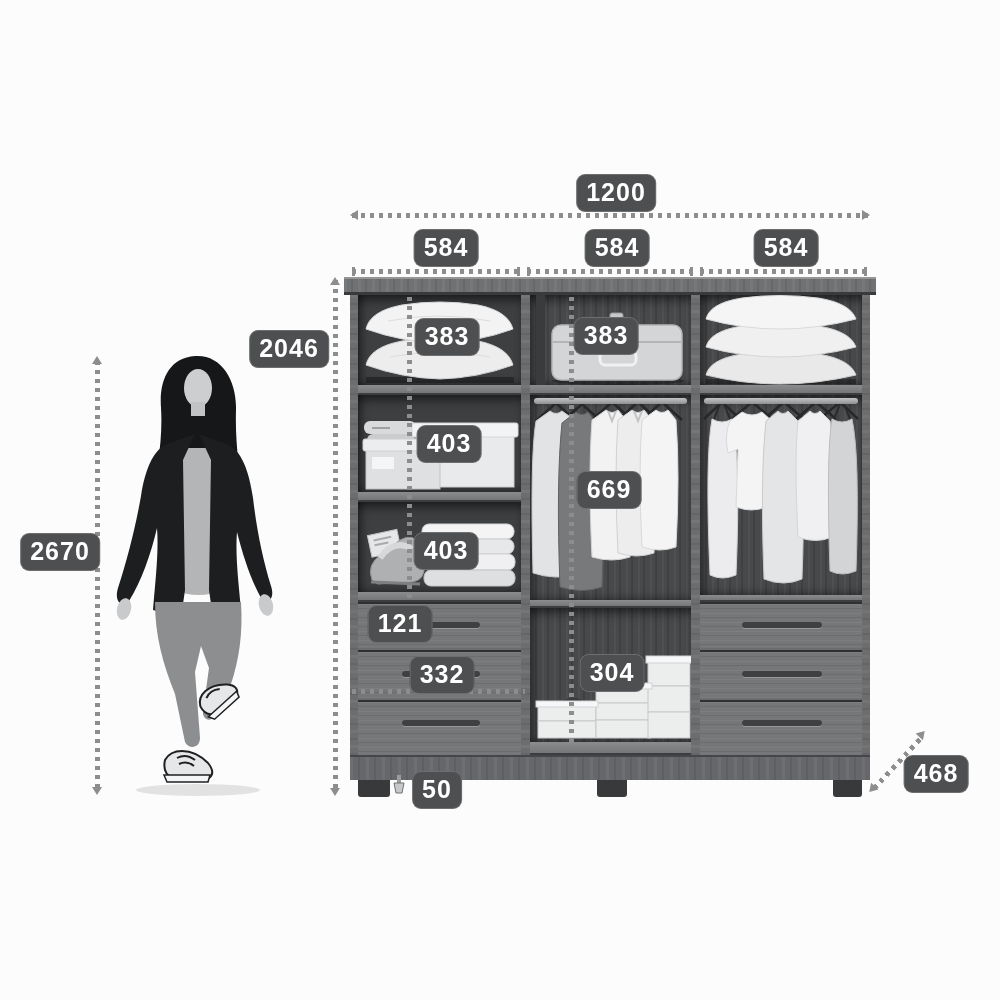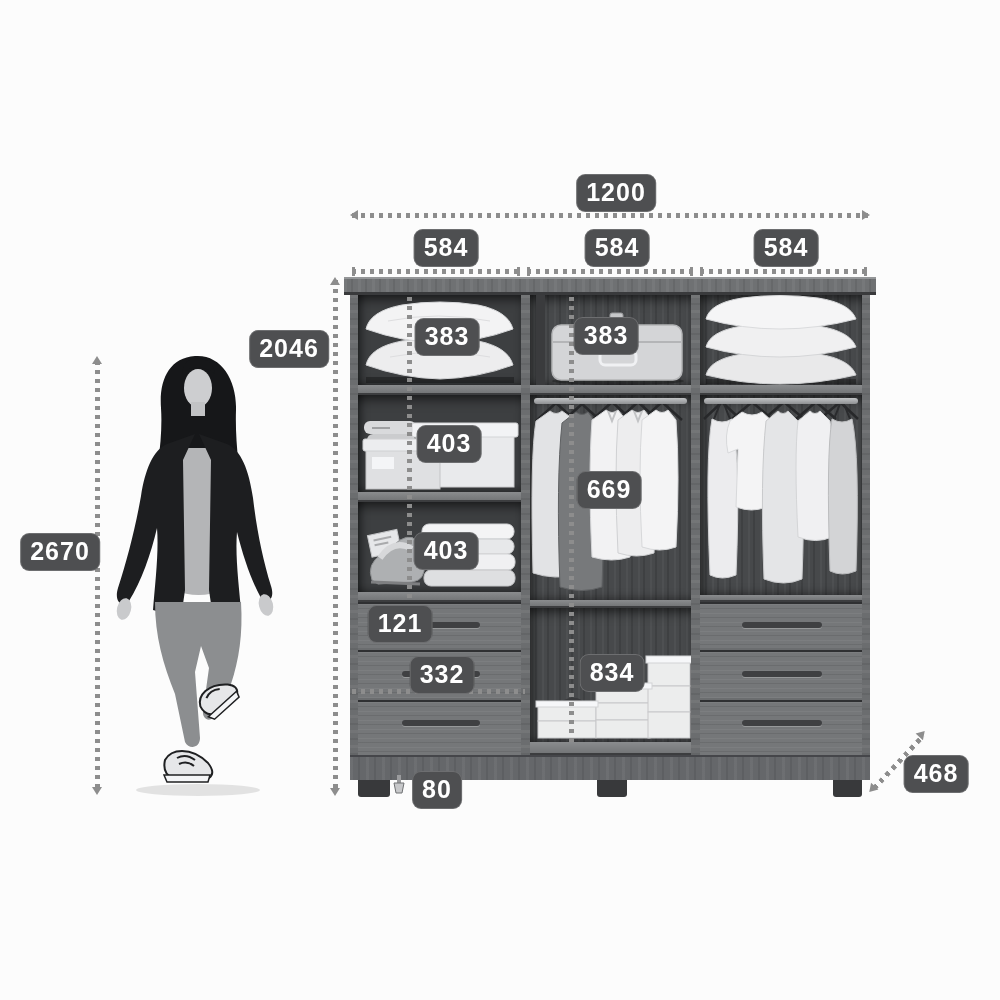--- a/index.html
+++ b/index.html
@@ -294,17 +294,17 @@
   <div class="chip" style="left:786px;top:248px;">584</div>
   <div class="chip" style="left:289px;top:349px;">2046</div>
   <div class="chip" style="left:60px;top:552px;">2670</div>
   <div class="chip" style="left:447px;top:337px;">383</div>
   <div class="chip" style="left:606px;top:336px;">383</div>
   <div class="chip" style="left:449px;top:444px;">403</div>
   <div class="chip" style="left:446px;top:551px;">403</div>
   <div class="chip" style="left:609px;top:490px;">669</div>
   <div class="chip" style="left:400px;top:624px;">121</div>
   <div class="chip" style="left:442px;top:675px;">332</div>
-  <div class="chip" style="left:612px;top:673px;">834</div>
-  <div class="chip" style="left:437px;top:790px;">80</div>
+  <div class="chip" style="left:612px;top:673px;">304</div>
+  <div class="chip" style="left:437px;top:790px;">50</div>
   <div class="chip" style="left:936px;top:774px;">468</div>
 
 </div>
 
 </body></html>

